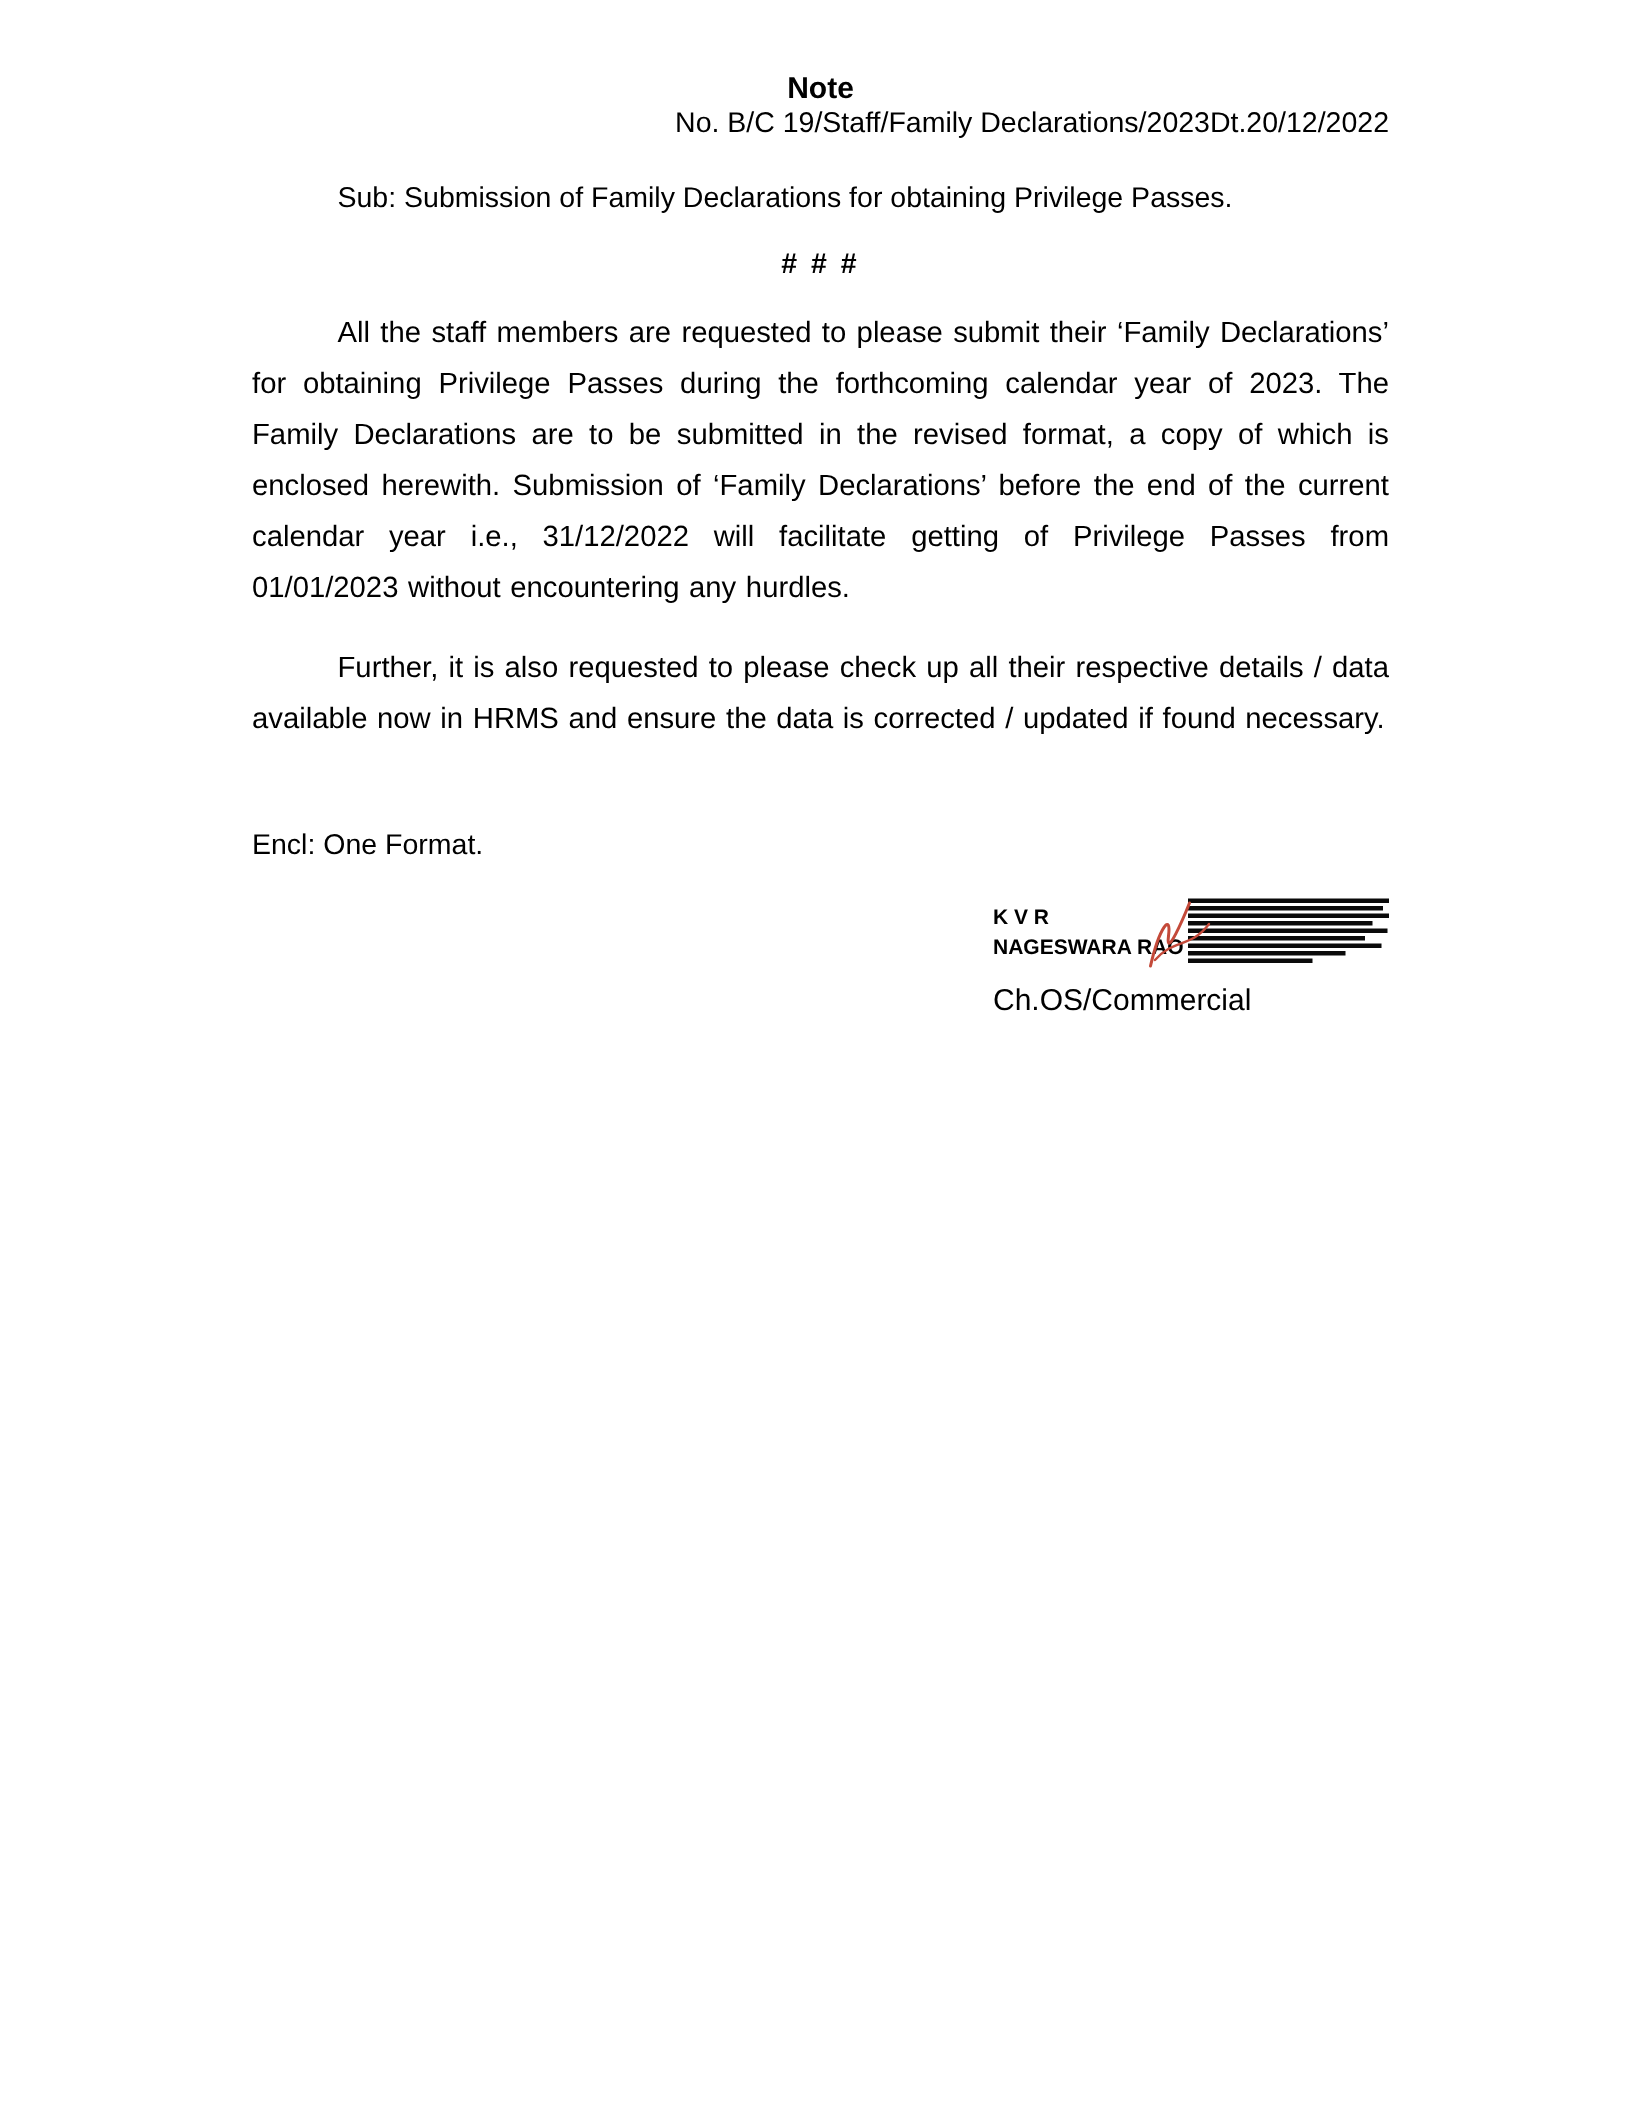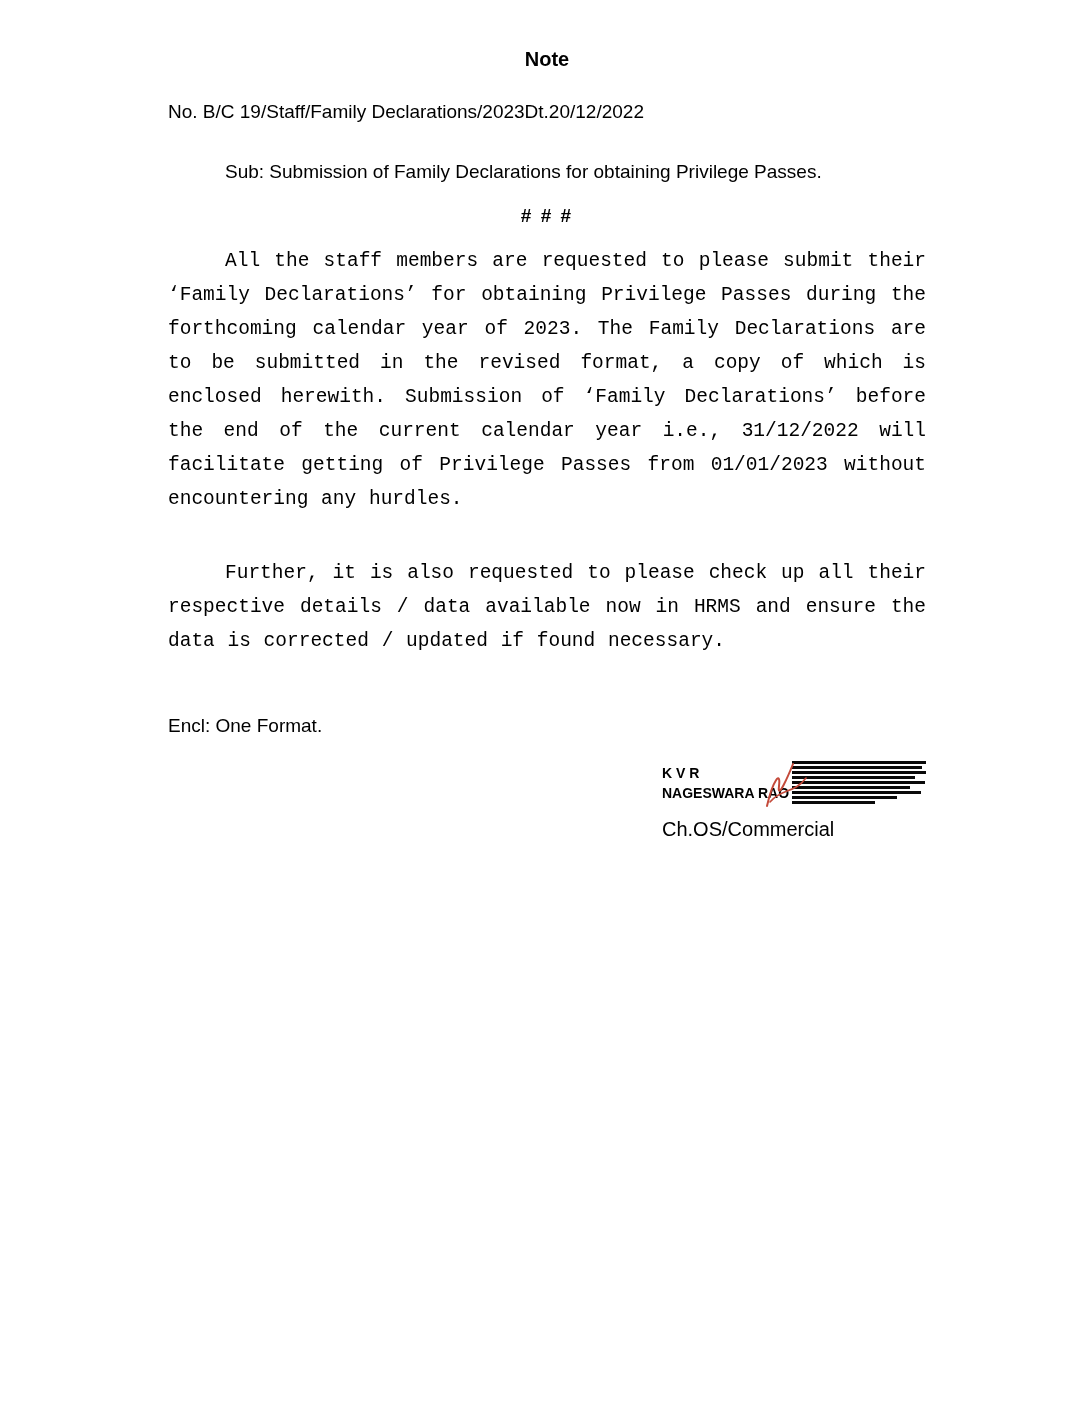--- a/index.html
+++ b/index.html
@@ -18,51 +18,49 @@
     position: relative;
   }
   .doc-title {
     text-align: center;
     font-size: 20px;
     font-weight: bold;
     line-height: 23px;
   }
   .ref-row {
     display: flex;
-    justify-content: flex-start;
+    justify-content: flex-end;
     align-items: baseline;
-    margin-top: 29px;
     font-size: 19px;
     line-height: 23px;
   }
   .subject {
-    margin-top: 37px;
+    margin-top: 27px;
     margin-left: 57px;
     font-size: 19px;
     line-height: 23px;
   }
   .separator {
     margin-top: 21px;
     text-align: center;
     font-size: 19px;
     font-weight: bold;
     line-height: 23px;
     letter-spacing: 2px;
   }
   .body-para {
     margin-top: 17px;
     font-size: 19.5px;
     line-height: 34px;
     text-align: justify;
     text-indent: 57px;
     word-spacing: 1px;
-    font-family: Liberation Mono, monospace;
   }
   .body-para.second {
-    margin-top: 40px;
+    margin-top: 19px;
   }
   .encl {
     margin-top: 56px;
     font-size: 19px;
     line-height: 23px;
   }
   .sig-block {
     margin-top: 21px;
     margin-left: auto;
     width: 264px;

